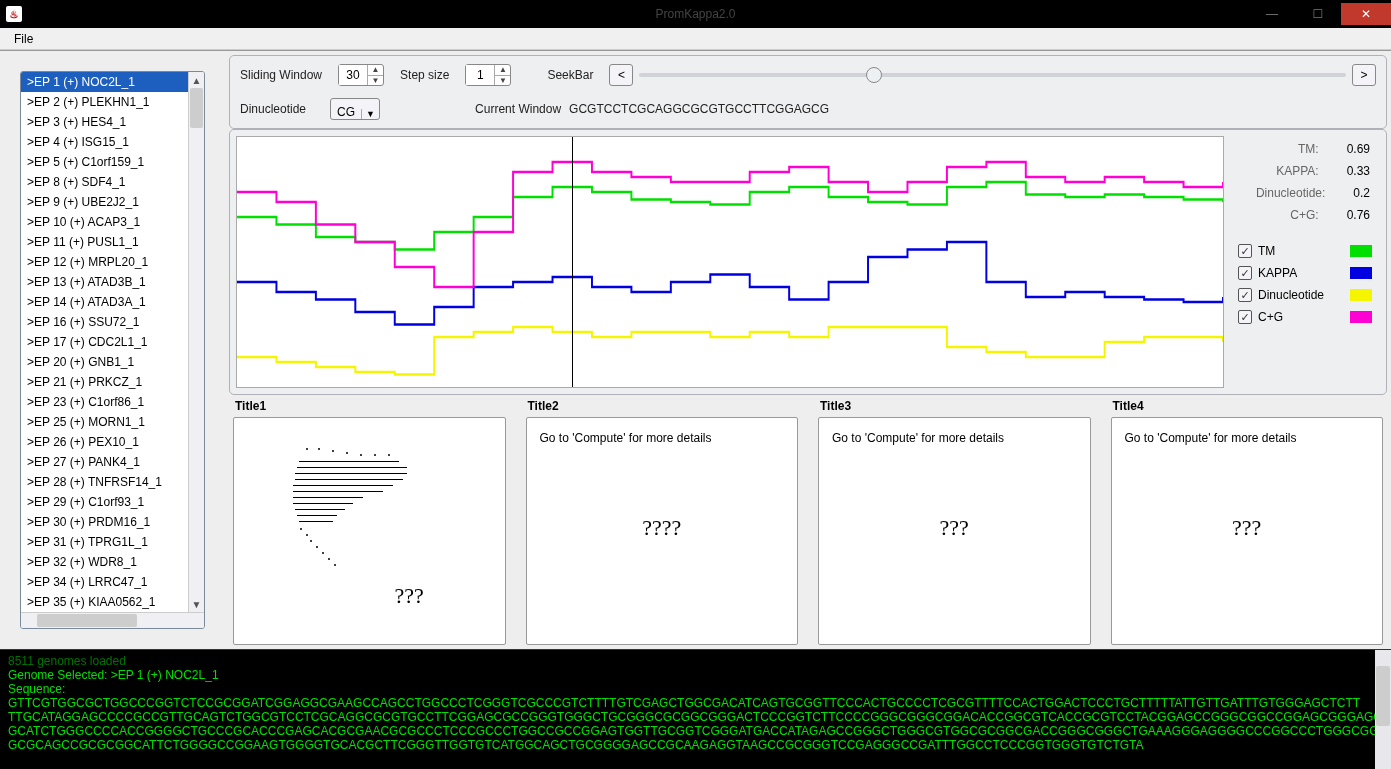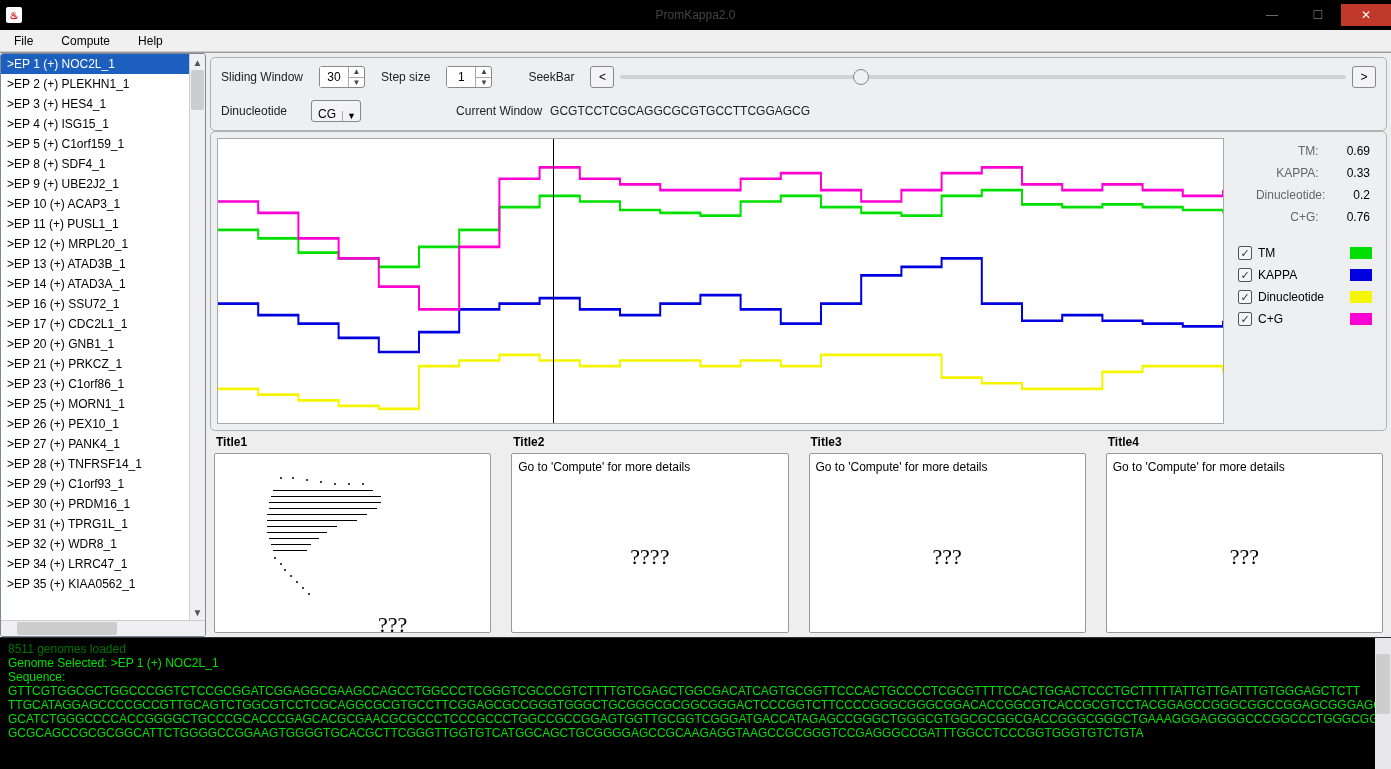--- a/index.html
+++ b/index.html
@@ -5,24 +5,24 @@
 * { box-sizing: border-box; font-family: Arial, sans-serif; font-size: 12px; }
 body { margin: 0; background: #000; user-select: none; }
 .window { width: 1391px; height: 769px; background: #000; display: flex; flex-direction: column; }
 .titlebar { height: 30px; background: #000; display: flex; align-items: center; color: #888; position: relative; }
 .titlebar-icon { width: 16px; height: 16px; margin: 6px; background: #fff; border-radius: 2px; position: relative; display: flex; align-items: center; justify-content: center; }
 .java-icon { color: #c00; font-size: 10px; font-weight: bold; font-family: serif; }
 .title-text { position: absolute; left: 50%; transform: translateX(-50%); color: #444; }
 .win-controls { margin-left: auto; display: flex; }
 .win-btn { width: 46px; height: 22px; display: flex; align-items: center; justify-content: center; color: #777; }
 .win-btn.close { background: #c1392b; color: #fff; width: 50px; height: 22px; margin-top:0; }
-.menubar { height: 22px; background: #f0f0f0; display: flex; gap: 16px; padding: 2px 8px; border-bottom: 1px solid #ccc; }
+.menubar { height: 22px; background: #f0f0f0; display: flex; gap: 4px; padding: 2px 8px; border-bottom: 1px solid #ccc; flex-direction: column; }
 .menuitem { padding: 2px 6px; color: #000; }
 .content { flex: 1; display: flex; background: #eee; border-top: 1px solid #999; }
-.sidebar { width: 206px; border: 1px solid #7a8a99; border-radius: 3px; margin: 0; background: #fff; display: flex; flex-direction: column; overflow: hidden; }
+.sidebar { width: 185px; border: 1px solid #7a8a99; border-radius: 3px; margin: 20px; background: #fff; display: flex; flex-direction: column; overflow: hidden; }
 .list { flex: 1; overflow-y: hidden; }
 .list-item { padding: 3px 6px; white-space: nowrap; border-bottom: 0; }
 .list-item:first-child { background: #1d5fbf; color: #fff; }
 .scrollbar-v { width: 16px; background: #efeff4; border-left: 1px solid #ccc; position: relative; }
 .scrollbar-v-thumb { position: absolute; left: 1px; right: 1px; top: 16px; height: 40px; background: #cdcdcd; border-radius: 2px; }
 .scrollbar-v-arrow { position: absolute; left: 0; right: 0; height: 16px; display:flex; align-items:center; justify-content:center; color:#555; font-size:10px;}
 .scrollbar-h { height: 16px; background: #efeff4; border-top: 1px solid #ccc; position: relative; }
 .scrollbar-h-thumb { position: absolute; top: 1px; bottom: 1px; left: 16px; width: 100px; background: #cdcdcd; border-radius: 2px; }
 .sidebar-inner { display:flex; flex:1; overflow:hidden; }
 .main { flex: 1; display: flex; flex-direction: column; margin: 4px; }
@@ -48,21 +48,21 @@
 .legend-panel { width: 150px; display: flex; flex-direction: column; gap: 4px; padding: 4px 4px; }
 .metric-row { display:flex; justify-content:flex-end; color:#666; padding:2px 6px;}
 .metric-row span:last-child { color:#000;margin-left:28px; }
 .legend-row { display:flex; align-items:center; gap:6px; padding:2px 4px;}
 .chk { width:14px; height:14px; border:1px solid #555; border-radius:2px; background:#f4f4f8; position:relative; display:inline-flex; align-items:center; justify-content:center;}
 .chk::after { content:"✓"; font-size:11px; color:#333; }
 .swatch { width:22px; height:12px; margin-left:auto;}
 .thumbs-row { display: flex; gap: 20px; padding: 0 4px; }
 .thumb-col { flex:1; display:flex; flex-direction:column; }
 .thumb-title { font-weight: bold; margin: 4px 2px; }
-.thumb-box { height: 180px; background:#fff; border:1px solid #999; border-radius:2px; padding:6px; position:relative; font-size:11px; }
+.thumb-box { height: 228px; background:#fff; border:1px solid #999; border-radius:2px; padding:13px; position:relative; font-size:11px; }
 .thumb-text { text-align:center; font-size:22px; margin-top:70px; font-family: "Times New Roman", serif;}
 .console { height: 132px; background:#000; color:#00e000; font-family: monospace; font-size:12px; padding:4px 8px; overflow:hidden; position:relative; border-top:1px solid #333;}
 .console-line { white-space: nowrap; }
 .console-scroll { position:absolute; right:0; top:0; bottom:0; width:16px; background:#e8e8ec;}
 .console-scroll-thumb { position:absolute; left:1px; right:1px; top:16px; height:60px; background:#cdcdcd; border-radius:2px;}
 .sep { position:absolute; top:0; bottom:0; width:1px; background:#000; left:335px;}
 </style>
 </head>
 <body>
 

